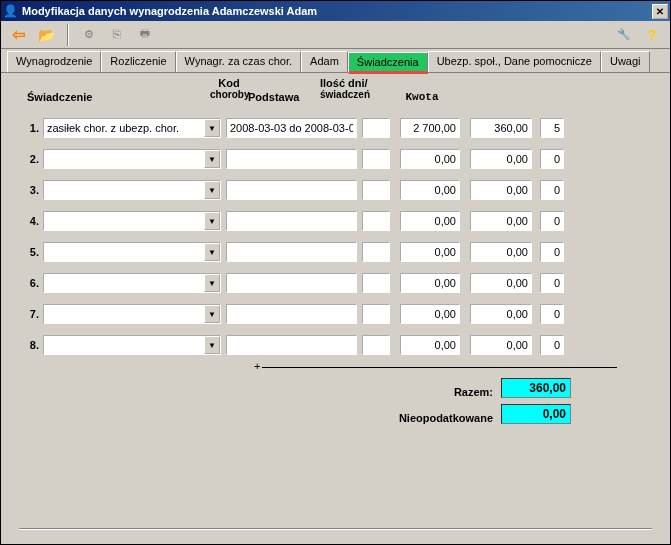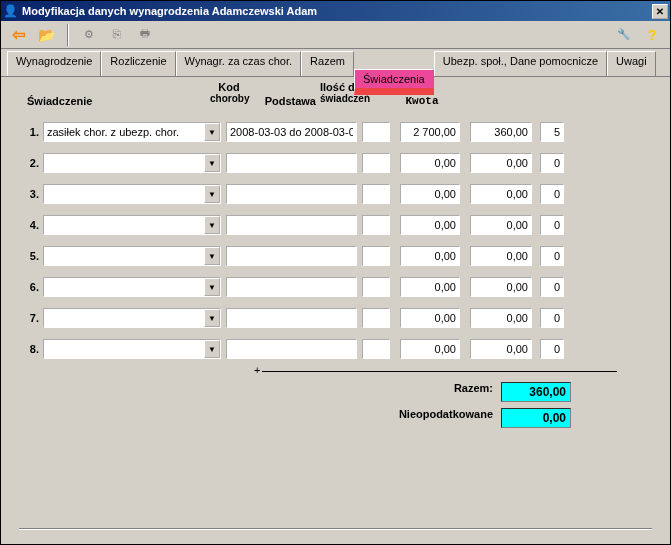--- a/index.html
+++ b/index.html
@@ -8,44 +8,44 @@
 .titlebar { height: 20px; background: linear-gradient(to right, #0a246a, #3a6ea5); color: #fff; display: flex; align-items: center; padding: 0 2px; font-weight: bold; font-size: 11px; }
 .titlebar .icon { width: 16px; height: 16px; margin-right: 3px; display: inline-flex; align-items: center; justify-content: center; font-size: 12px; }
 .titlebar .title { flex: 1; }
 .titlebar .close { width: 16px; height: 15px; background: #d4d0c8; border: 1px outset #fff; color: #000; font-weight: bold; font-size: 10px; display: flex; align-items: center; justify-content: center; cursor: pointer; }
 .toolbar { height: 28px; display: flex; align-items: center; padding: 2px 6px; border-bottom: 1px solid #808080; gap: 4px; }
 .toolbar .tbtn { width: 24px; height: 24px; display: flex; align-items: center; justify-content: center; cursor: pointer; }
 .toolbar .sep { width: 2px; height: 22px; border-left: 1px solid #808080; border-right: 1px solid #fff; margin: 0 4px; }
 .toolbar .spacer { flex: 1; }
 .tabs { display: flex; padding: 2px 6px 0 6px; border-bottom: 1px solid #808080; }
 .tab { padding: 3px 8px; border: 1px solid #808080; border-bottom: none; background: #d4d0c8; cursor: pointer; position: relative; font-size: 11px; border-top: 1px solid #fff; border-left: 1px solid #fff; }
-.tab.active { background: #ec4899; z-index: 2; top: 18px; border-bottom: 7px solid #ef4444; margin-bottom: -1px; }
+.tab.active { background: #22c55e; z-index: 2; top: 1px; border-bottom: 3px solid #ef4444; margin-bottom: -1px; }
 .content { flex: 1; padding: 18px 18px; position: relative; }
 .headers { display: flex; margin-bottom: 4px; font-weight: bold; }
 .hdr-szw { width: 183px; margin-left: 8px; }
 .hdr-okres { width: 136px; }
 .hdr-kod { width: 38px; text-align: center; position: relative; top: -14px; }
-.hdr-podstawa { width: 72px; text-align: right; padding-right: 4px; }
+.hdr-podstawa { width: 72px; padding-right: 4px; }
 .hdr-ilosc { width: 74px; position: relative; top: -14px; }
 .hdr-kwota { width: 60px; text-align: center; padding-right: 4px; font-family: Liberation Mono, monospace; }
 .row { display: flex; align-items: center; margin-bottom: 11px; }
 .rownum { width: 24px; text-align: right; font-weight: bold; padding-right: 4px; }
 .combo { width: 178px; height: 20px; display: flex; border: 1px inset #fff; background: #fff; margin-right: 5px; }
 .combo input { flex: 1; border: none; outline: none; font-size: 11px; padding: 0 3px; font-family: inherit; }
 .combo .dd { width: 16px; background: #d4d0c8; border: 1px outset #fff; display: flex; align-items: center; justify-content: center; cursor: pointer; font-size: 8px; }
 .okres { width: 131px; height: 20px; border: 1px inset #fff; background: #fff; font-size: 11px; padding: 0 3px; margin-right: 5px; font-family: inherit; outline: none; }
 .kod { width: 28px; height: 20px; border: 1px inset #fff; background: #fff; margin-right: 10px; }
 .podstawa { width: 60px; height: 20px; border: 1px inset #fff; background: #fff; text-align: right; font-size: 11px; padding: 0 3px; margin-right: 10px; font-family: inherit; outline: none; }
 .kwota { width: 62px; height: 20px; border: 1px inset #fff; background: #fff; text-align: right; font-size: 11px; padding: 0 3px; margin-right: 8px; font-family: inherit; outline: none; }
 .dni { width: 24px; height: 20px; border: 1px inset #fff; background: #fff; text-align: right; font-size: 11px; padding: 0 3px; font-family: inherit; outline: none; }
 .plus-line { margin-left: 235px; margin-top: -6px; margin-bottom: 6px; font-size: 11px; }
 .plus-line .plus { display: inline-block; }
 .plus-line .ln { display: inline-block; border-top: 1px solid #000; width: 355px; vertical-align: middle; margin-left: 2px; }
 .totals { display: flex; flex-direction: column; gap: 6px; margin-left: 350px; }
-.totrow { display: flex; align-items: flex-start; }
+.totrow { display: flex; align-items: flex-end; }
 .totlbl { width: 132px; text-align: right; font-weight: bold; padding-right: 8px; }
 .totval { width: 70px; height: 20px; background: #00ffff; border: 1px inset #808080; text-align: right; padding: 2px 4px; font-weight: bold; font-size: 12px; }
 .bottom-line { position: absolute; left: 18px; right: 18px; bottom: 14px; border-top: 1px solid #808080; border-bottom: 1px solid #fff; }
 .subheader { font-size: 10px; }
 </style>
 </head>
 <body>
 
 <div class="window">
   <div class="titlebar">
@@ -75,21 +75,21 @@
         <span style="color:#a04000">🔧</span>
       </div>
     <div class="tbtn">
         <span style="color:#ffcc00;font-weight:bold;font-size:14px">?</span>
       </div>
   </div>
   <div class="tabs">
     <div class="tab">Wynagrodzenie</div>
     <div class="tab">Rozliczenie</div>
     <div class="tab">Wynagr. za czas chor.</div>
-    <div class="tab">Razem</div>
+    <div class="tab">Adam</div>
     <div class="tab active">Świadczenia</div>
     <div class="tab">Ubezp. społ., Dane pomocnicze</div>
     <div class="tab">Uwagi</div>
   </div>
   <div class="content">
     <div class="headers">
       <div class="hdr-szw">Świadczenie</div>
       <div class="hdr-kod">
         <div>Kod</div>
         <div class="subheader">choroby</div>

